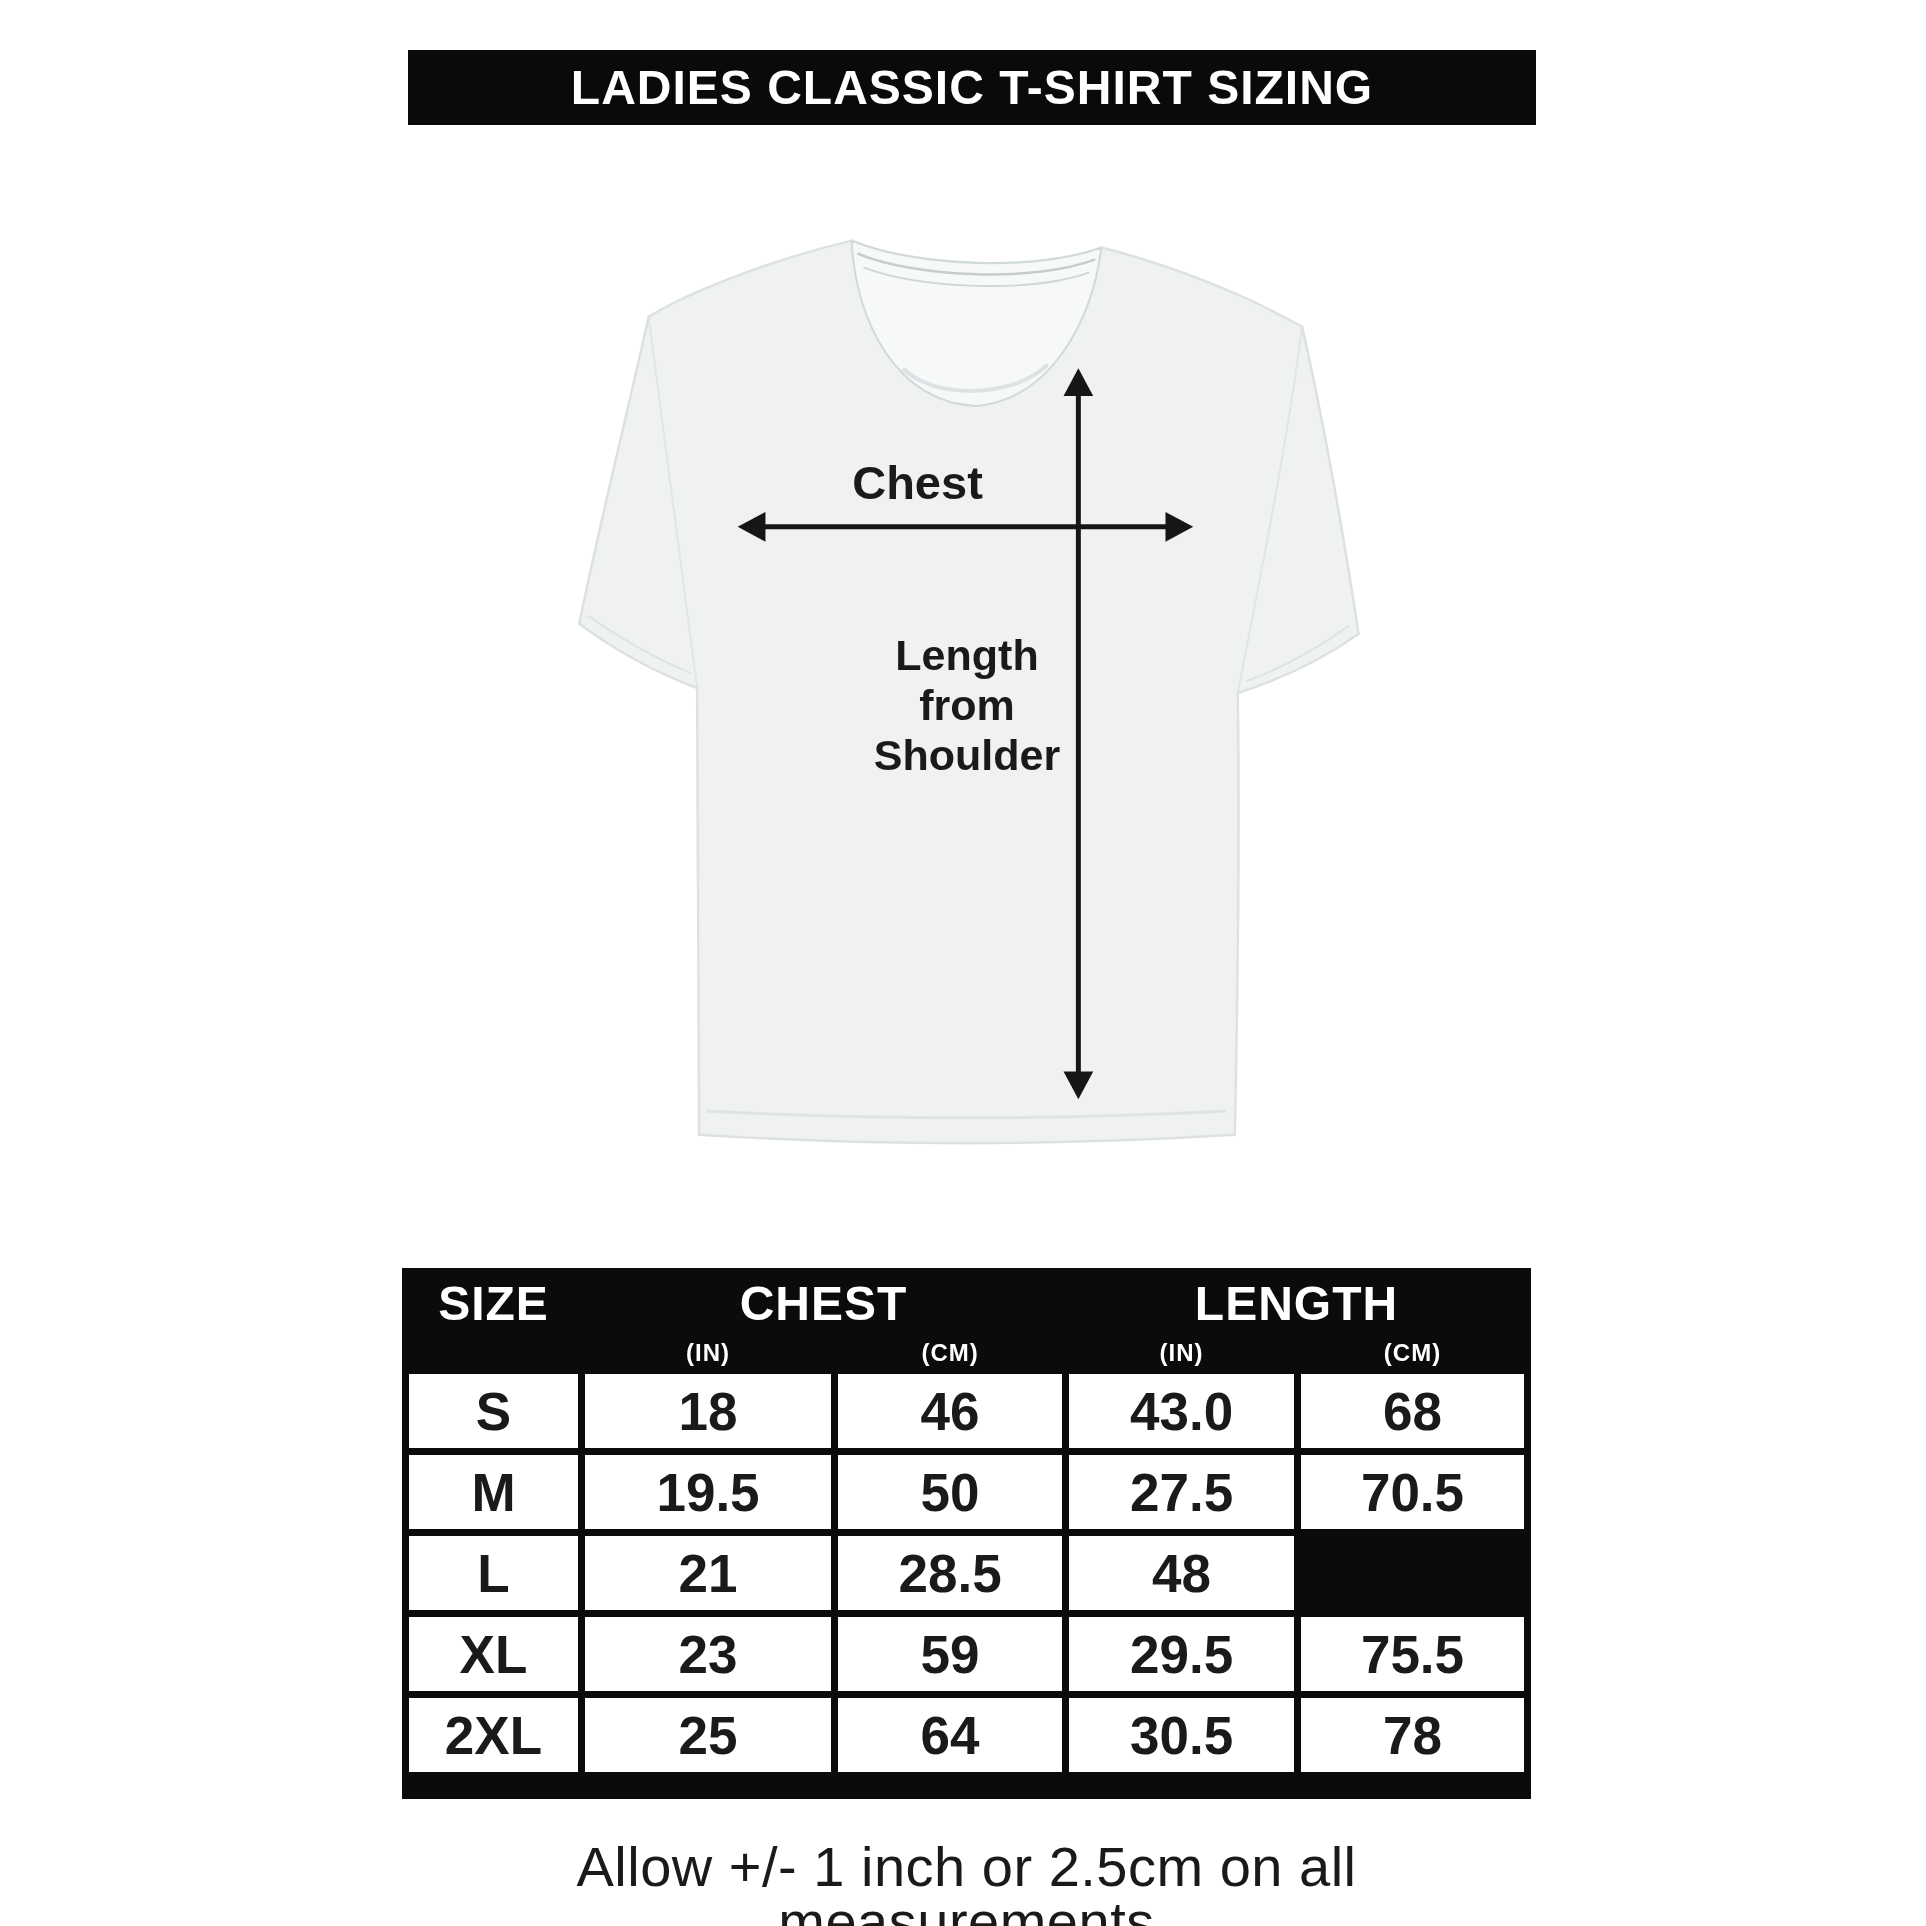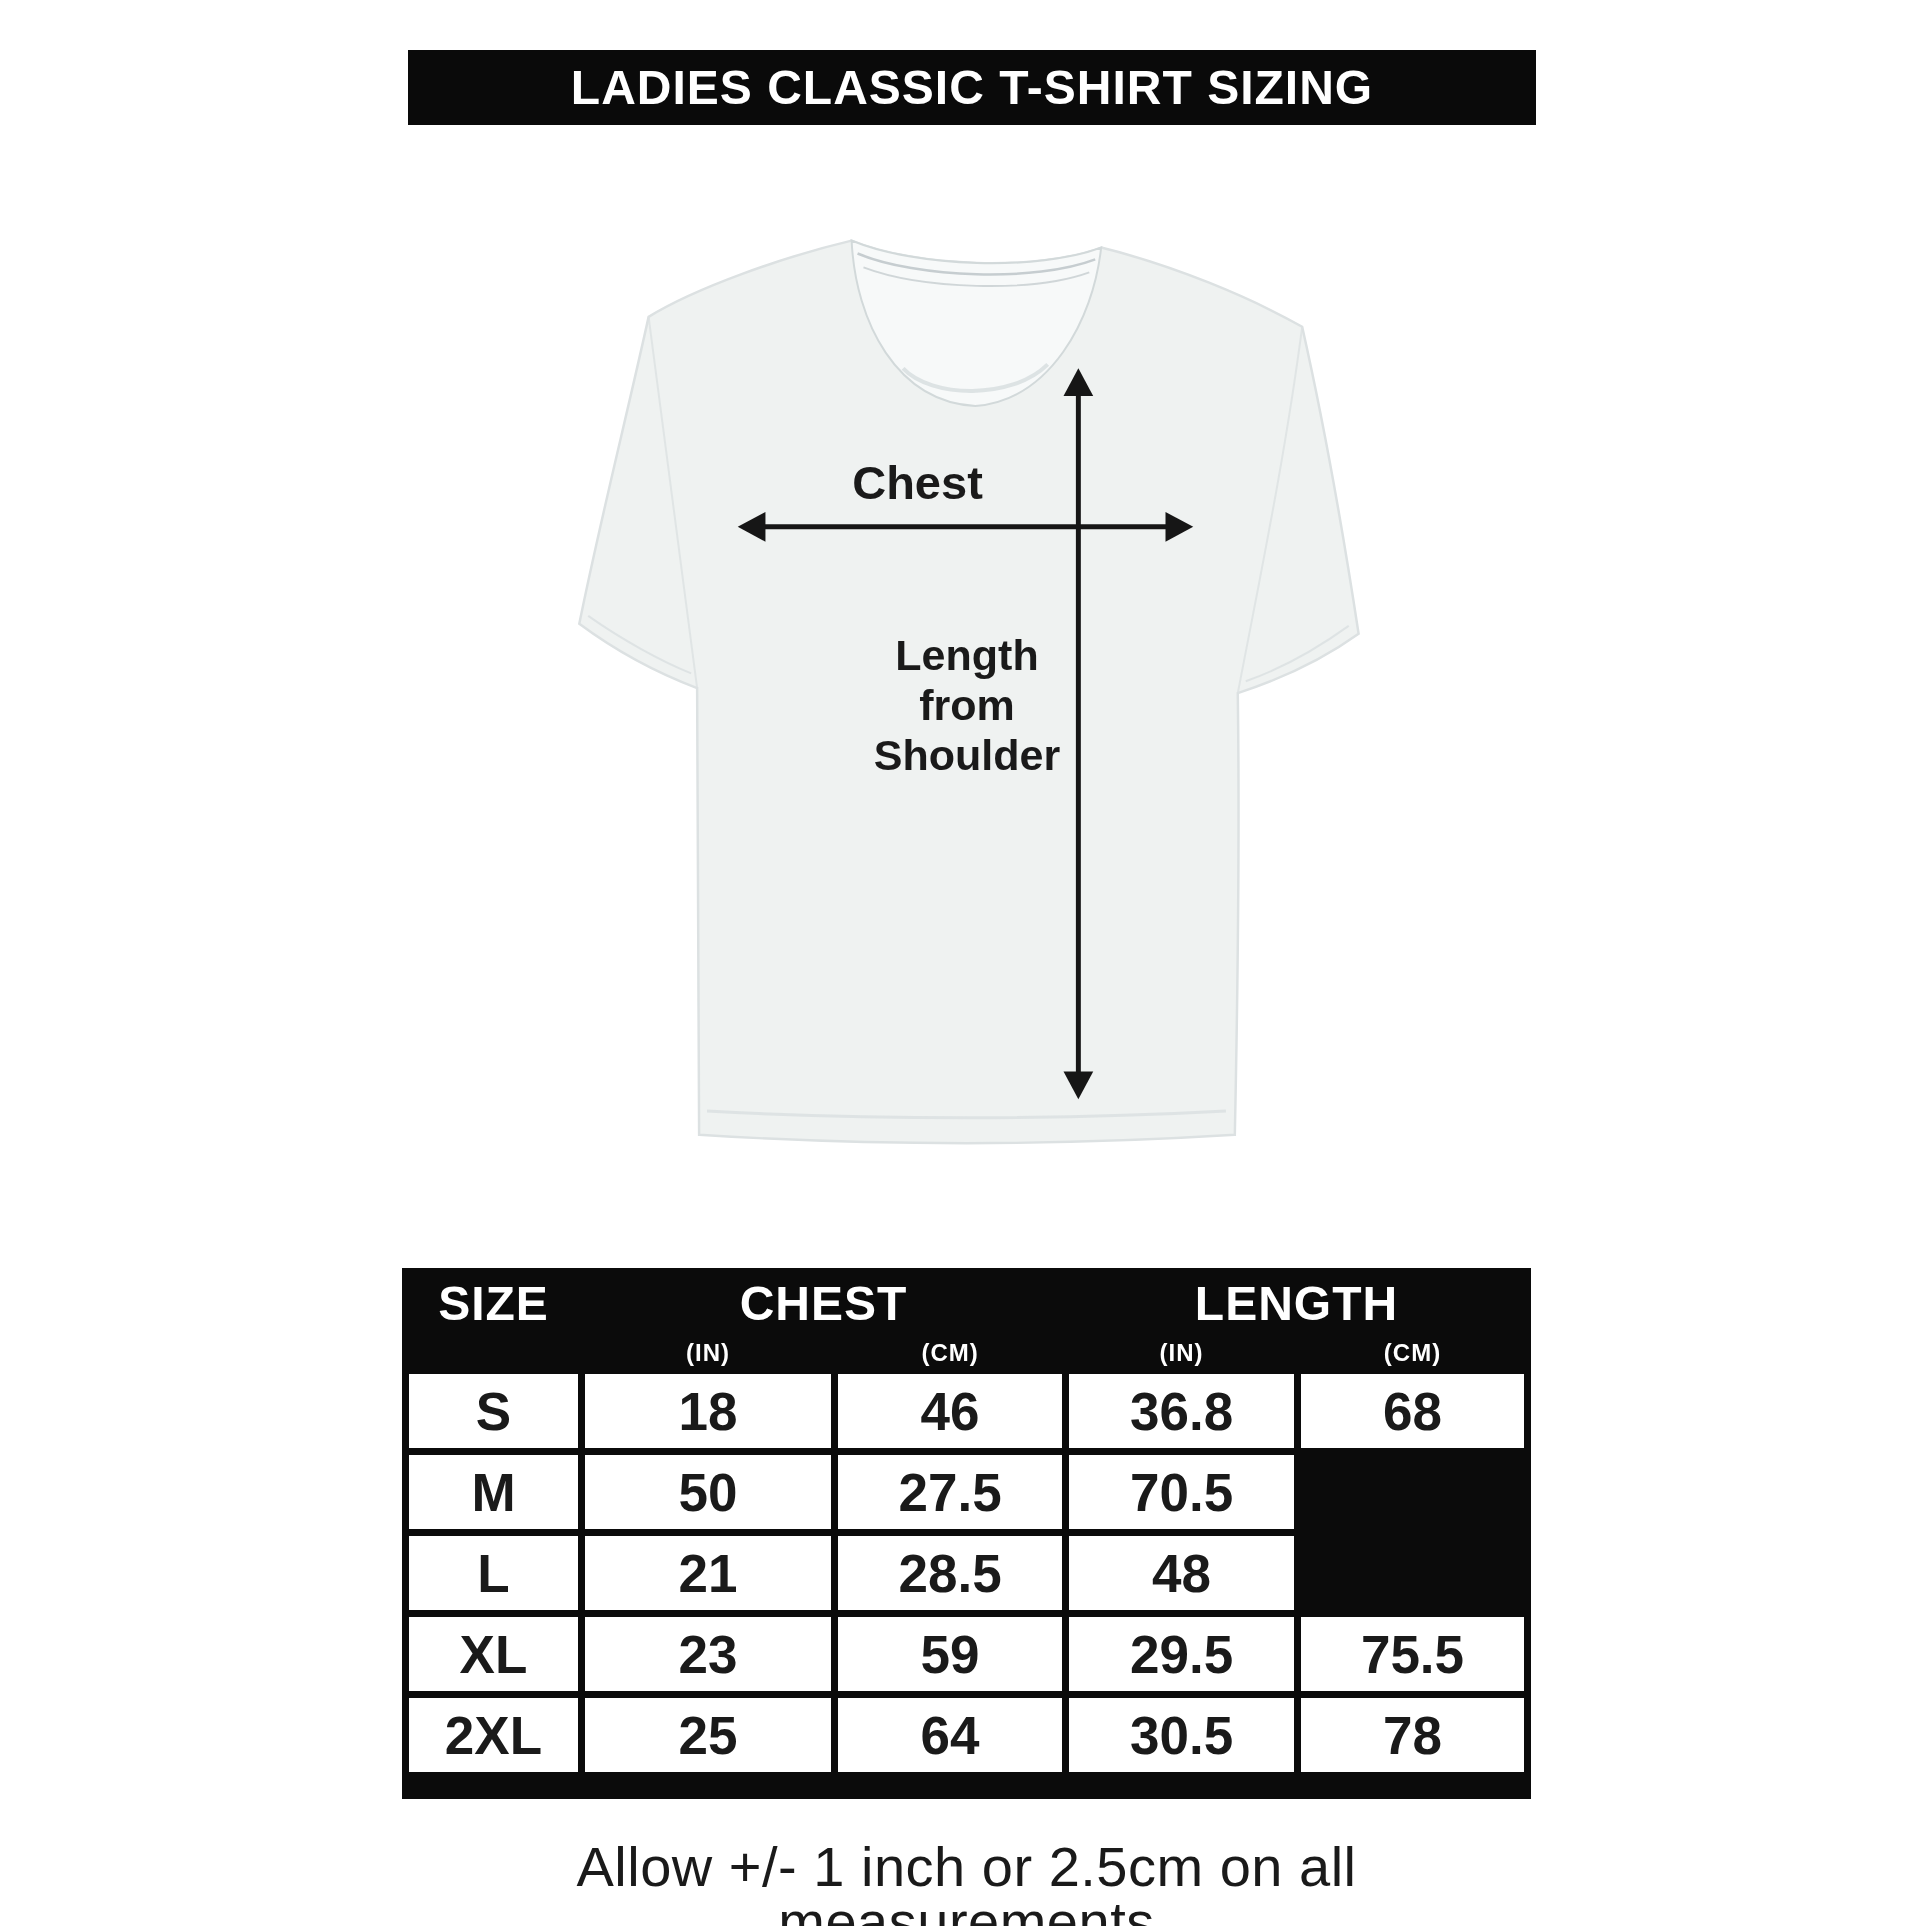--- a/index.html
+++ b/index.html
@@ -125,26 +125,27 @@
       <div class="col-3">(CM)</div>
       <div class="col-4">(IN)</div>
       <div class="col-5">(CM)</div>
     </div>
   </div>
   <div>
   <div class="grid5 t-row">
     <div class="t-cell">S</div>
     <div class="t-cell">18</div>
     <div class="t-cell">46</div>
-    <div class="t-cell">36.8</div>
+    <div class="t-cell">43.0</div>
     <div class="t-cell">68</div>
   </div>
 
   <div class="grid5 t-row">
     <div class="t-cell">M</div>
+    <div class="t-cell">19.5</div>
     <div class="t-cell">50</div>
     <div class="t-cell">27.5</div>
     <div class="t-cell">70.5</div>
   </div>
 
   <div class="grid5 t-row">
     <div class="t-cell">L</div>
     <div class="t-cell">21</div>
     <div class="t-cell">28.5</div>
     <div class="t-cell">48</div>

